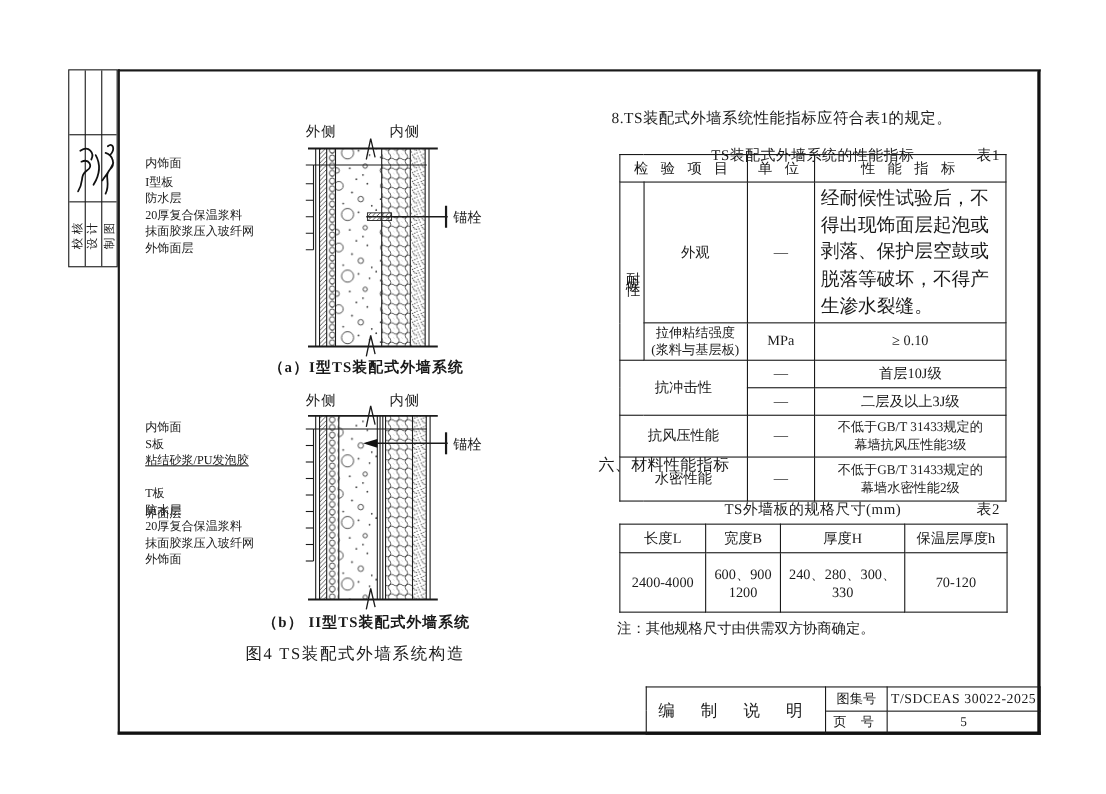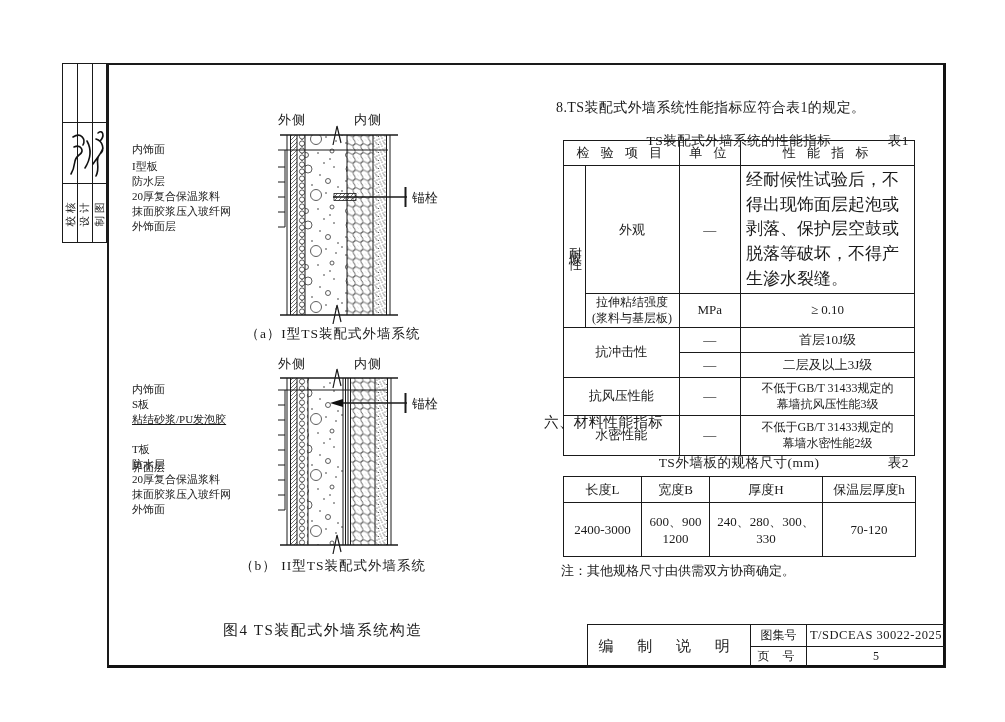--- a/index.html
+++ b/index.html
@@ -13,21 +13,21 @@
   
   #strip{left:62px;top:63px;width:45px;height:180px;border:1.5px solid #1a1a1a;box-sizing:border-box;}
   .strip-col{position:absolute;top:0;bottom:0;border-right:1.2px solid #1a1a1a;width:14px;}
   .strip-row{position:absolute;left:0;right:0;border-bottom:1.2px solid #1a1a1a;}
   .strip-label{position:absolute;width:14px;height:58px;display:flex;align-items:center;justify-content:center;}
   .strip-label span{transform:rotate(-90deg);white-space:nowrap;font-size:10.5px;letter-spacing:3px;}
   
   .side-label{font-size:13px;letter-spacing:1px;}
   .layer-label{left:2px;width:148px;text-align:left;font-size:11px;line-height:15px;white-space:nowrap;}
   .anchor-label{font-size:13px;}
-  .fig-caption{text-align:center;font-size:13.5px;letter-spacing:1px;}
+  .fig-caption{text-align:center;font-size:13.5px;letter-spacing:1px;font-weight:bold;}
   #fig-main-caption{text-align:center;font-size:15px;letter-spacing:1.5px;}
   
   .para{font-size:14px;letter-spacing:0.4px;white-space:nowrap;}
   .tbl-title-row{width:352px;height:18px;text-align:center;font-size:13.5px;letter-spacing:0.5px;}
   .tbl-tag{position:absolute;right:6px;top:0;font-size:13.5px;}
   table{border-collapse:collapse;table-layout:fixed;}
   td{border:1.5px solid #1a1a1a;text-align:center;vertical-align:middle;
      font-size:13px;padding:0 2px;overflow:hidden;}
   .pre{white-space:pre-line;}
   .justify-cell{text-align:left;font-size:17px;line-height:1.45;padding:2px 5px;}
@@ -228,21 +228,21 @@
     <div class="abs layer-label" style="top:307px;text-decoration:underline;">粘结砂浆/PU发泡胶</div>
     <div class="abs layer-label" style="top:322px;margin-top:33px;">界面层</div>
     <div class="abs layer-label" style="top:337px;">T板</div>
     <div class="abs layer-label" style="top:352px;">防水层</div>
     <div class="abs layer-label" style="top:367px;">20厚复合保温浆料</div>
     <div class="abs layer-label" style="top:382px;">抹面胶浆压入玻纤网</div>
     <div class="abs layer-label" style="top:397px;">外饰面</div>
     <div class="abs anchor-label" style="left:282px;top:290px;">锚栓</div>
     <div class="abs fig-caption" style="left:30px;top:452px;width:346px;">（b） II型TS装配式外墙系统</div>
 
-    <div id="fig-main-caption" class="abs" style="left:20px;top:480px;width:346px;margin-top:36px;">图4  TS装配式外墙系统构造</div>
+    <div id="fig-main-caption" class="abs" style="left:20px;top:480px;width:346px;">图4  TS装配式外墙系统构造</div>
   </div>
 
   <div class="abs para" style="left:556px;top:99px;">8.TS装配式外墙系统性能指标应符合表1的规定。</div>
 
   <div class="abs tbl-title-row" style="left:563px;top:132px;">
     <span>TS装配式外墙系统的性能指标</span>
     <span class="tbl-tag">表1</span>
   </div>
 
   <table class="abs" style="left:563px;top:140px;width:352px;">
@@ -311,21 +311,21 @@
         <col style="width:93px;">
       </colgroup>
     <tbody>
         <tr style="height:26px;">
       <td>长度L</td>
       <td>宽度B</td>
       <td>厚度H</td>
       <td>保温层厚度h</td>
     </tr>
     <tr style="height:54px;">
-      <td>2400-3000</td>
+      <td>2400-4000</td>
       <td class="pre">600、900
 1200</td>
       <td class="pre">240、280、300、
 330</td>
       <td>70-120</td>
     </tr>
   </tbody>
     </table>
 
   <div class="abs" style="left:561px;top:562px;font-size:13px;">注：其他规格尺寸由供需双方协商确定。</div>

